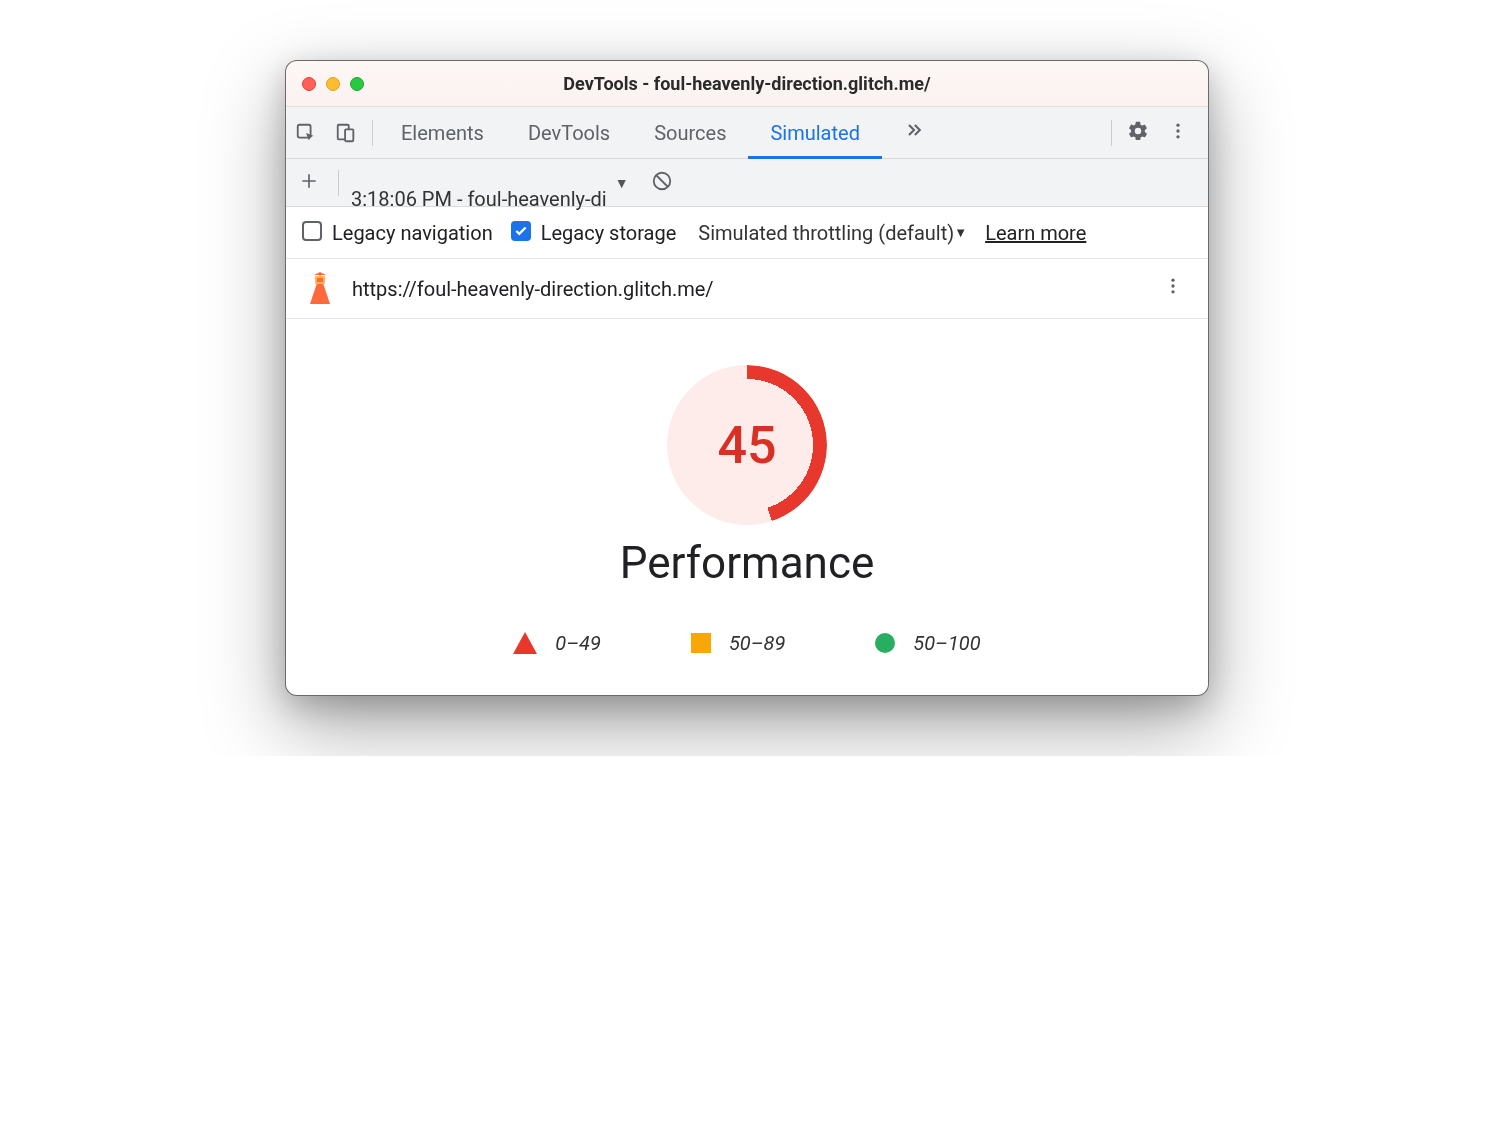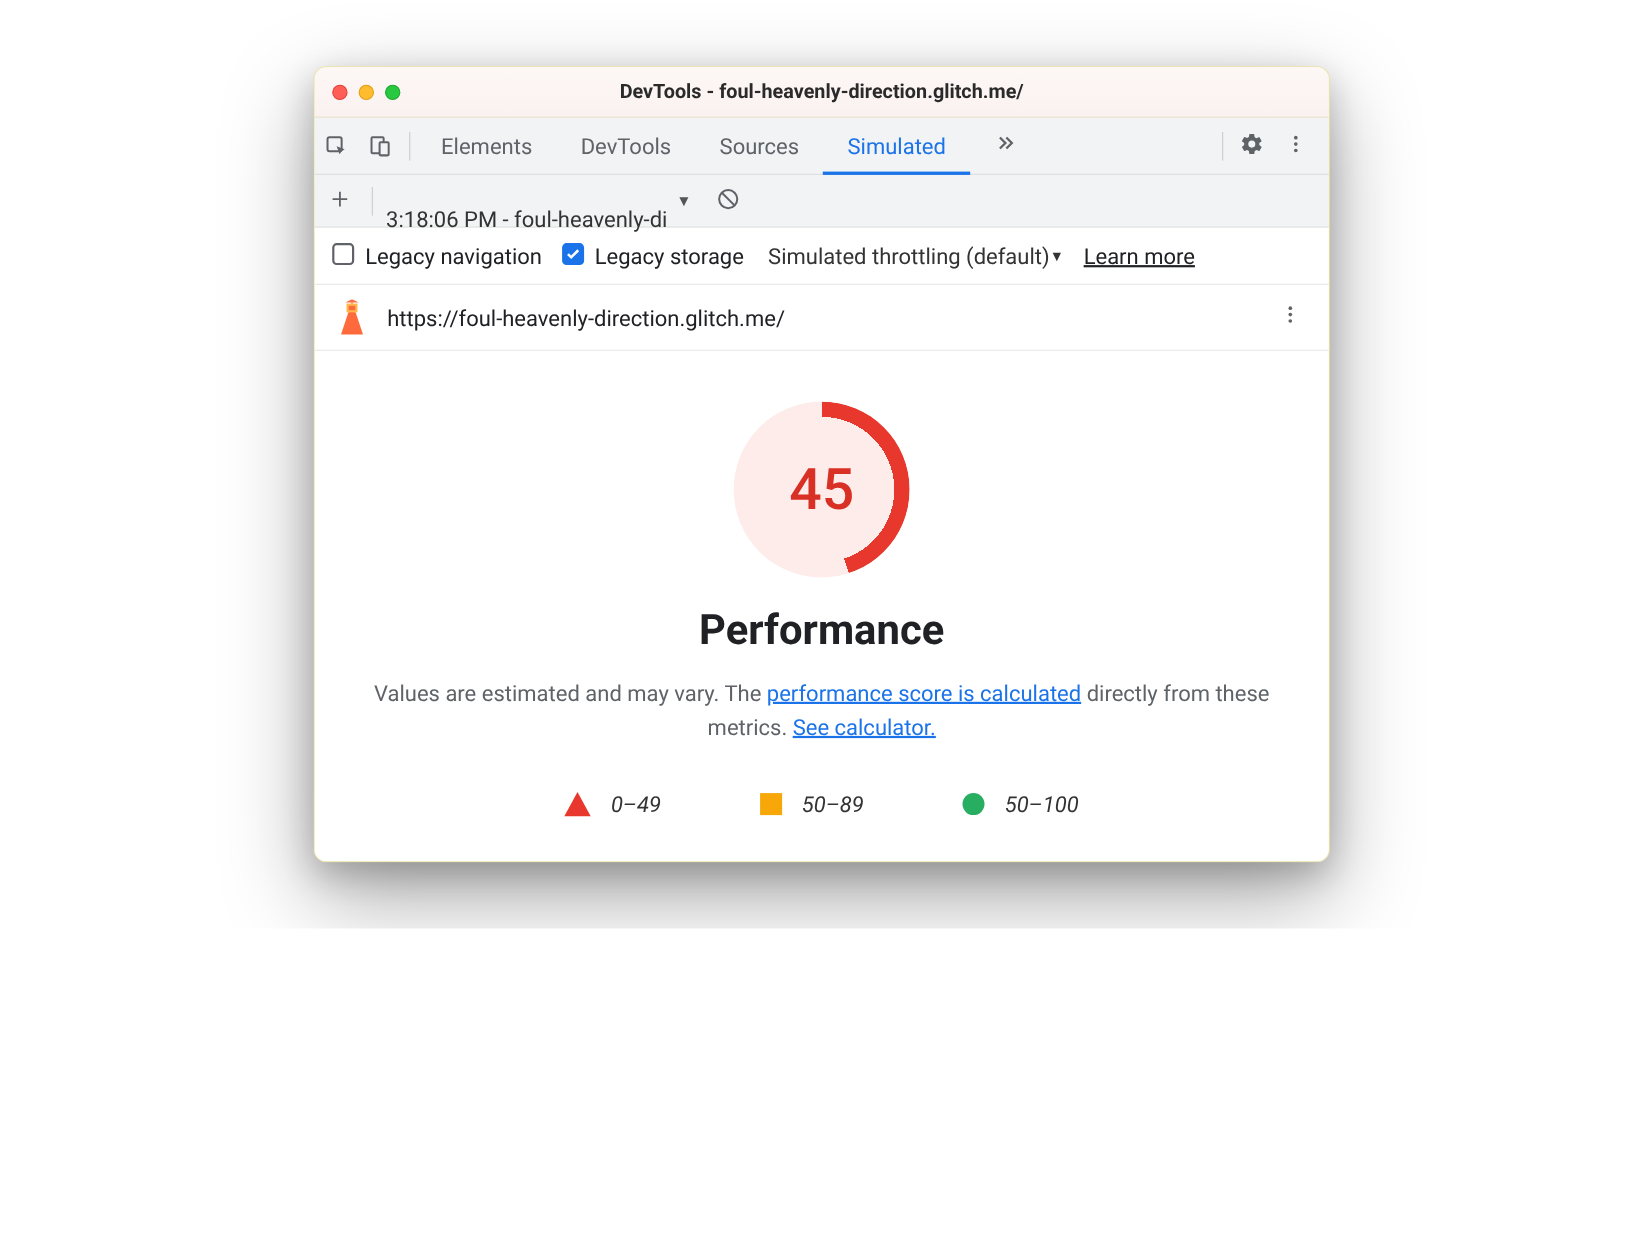--- a/index.html
+++ b/index.html
@@ -6,21 +6,21 @@
     body {
       font-family: -apple-system, BlinkMacSystemFont, "Segoe UI", Roboto, sans-serif;
       background: #fff;
       display: flex;
       justify-content: center;
       align-items: flex-start;
       padding: 60px 40px;
     }
     .window {
       width: 924px;
-      background: #fef9c3;
+      background: #737373;
       border-radius: 12px;
       box-shadow: 0 30px 80px rgba(0,0,0,0.35), 0 10px 30px rgba(0,0,0,0.2);
       overflow: hidden;
       border: 1px solid rgba(0,0,0,0.08);
     }
     
     .titlebar {
       height: 46px;
       background: linear-gradient(#fdf7f6, #faf2f1);
       display: flex;
@@ -121,22 +121,22 @@
       position: absolute; inset: 0; border-radius: 50%;
       background: conic-gradient(#e8372c 0deg 162deg, transparent 162deg 360deg);
       -webkit-mask: radial-gradient(circle, transparent 66px, #000 66px);
               mask: radial-gradient(circle, transparent 66px, #000 66px);
     }
     .gauge .score {
       position: absolute; inset: 0; display: flex; align-items: center; justify-content: center;
       font-size: 52px; font-weight: 500; color: #d93025;
     }
     .category-title {
-      text-align: center; font-size: 38px; font-weight: 700;
-      color: #202124; margin-top: 26px;
+      text-align: center; font-size: 44px; font-weight: 400;
+      color: #202124; margin-top: 12px;
     }
     .disclaimer {
       text-align: center; font-size: 20px; color: #5f6368;
       margin: 20px auto 0; max-width: 850px; line-height: 1.55;
     }
     .disclaimer a { color: #1a73e8; text-decoration: underline; }
     .legend {
       display: flex; justify-content: center; gap: 90px;
       margin-top: 42px; font-size: 20px; color: #333; font-style: italic;
     }
@@ -290,23 +290,20 @@
 
   <div class="report">
     <div class="gauge-wrap">
       <div class="gauge">
         <div class="bg"></div>
         <div class="arc"></div>
         <div class="score">45</div>
       </div>
     </div>
     <h2 class="category-title">Performance</h2>
-    <p class="disclaimer">
-      <span>Values are estimated and may vary. The </span><a href="#"><span>performance score is calculated</span></a><span> directly from these metrics. </span><a href="#"><span>See calculator.</span></a>
-    </p>
     <div class="legend">
       <div class="legend-item">
         <div class="shape-tri"></div>
         <span>0–49</span>
       </div>
       <div class="legend-item">
         <div class="shape-sq"></div>
         <span>50–89</span>
       </div>
       <div class="legend-item">

